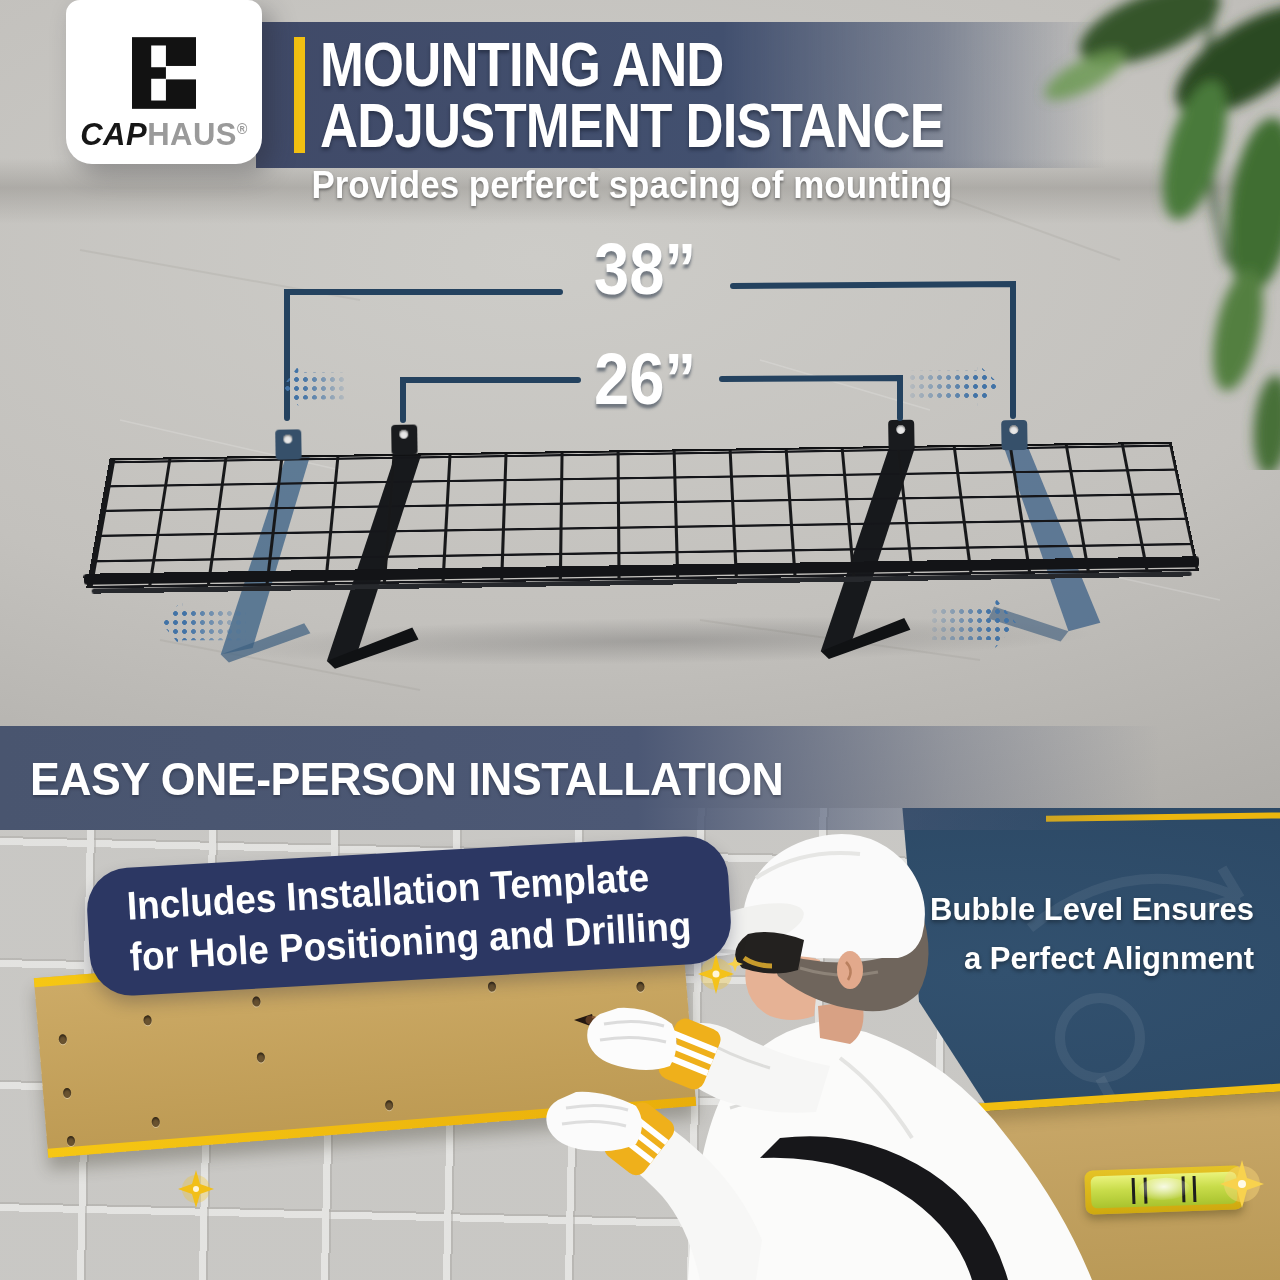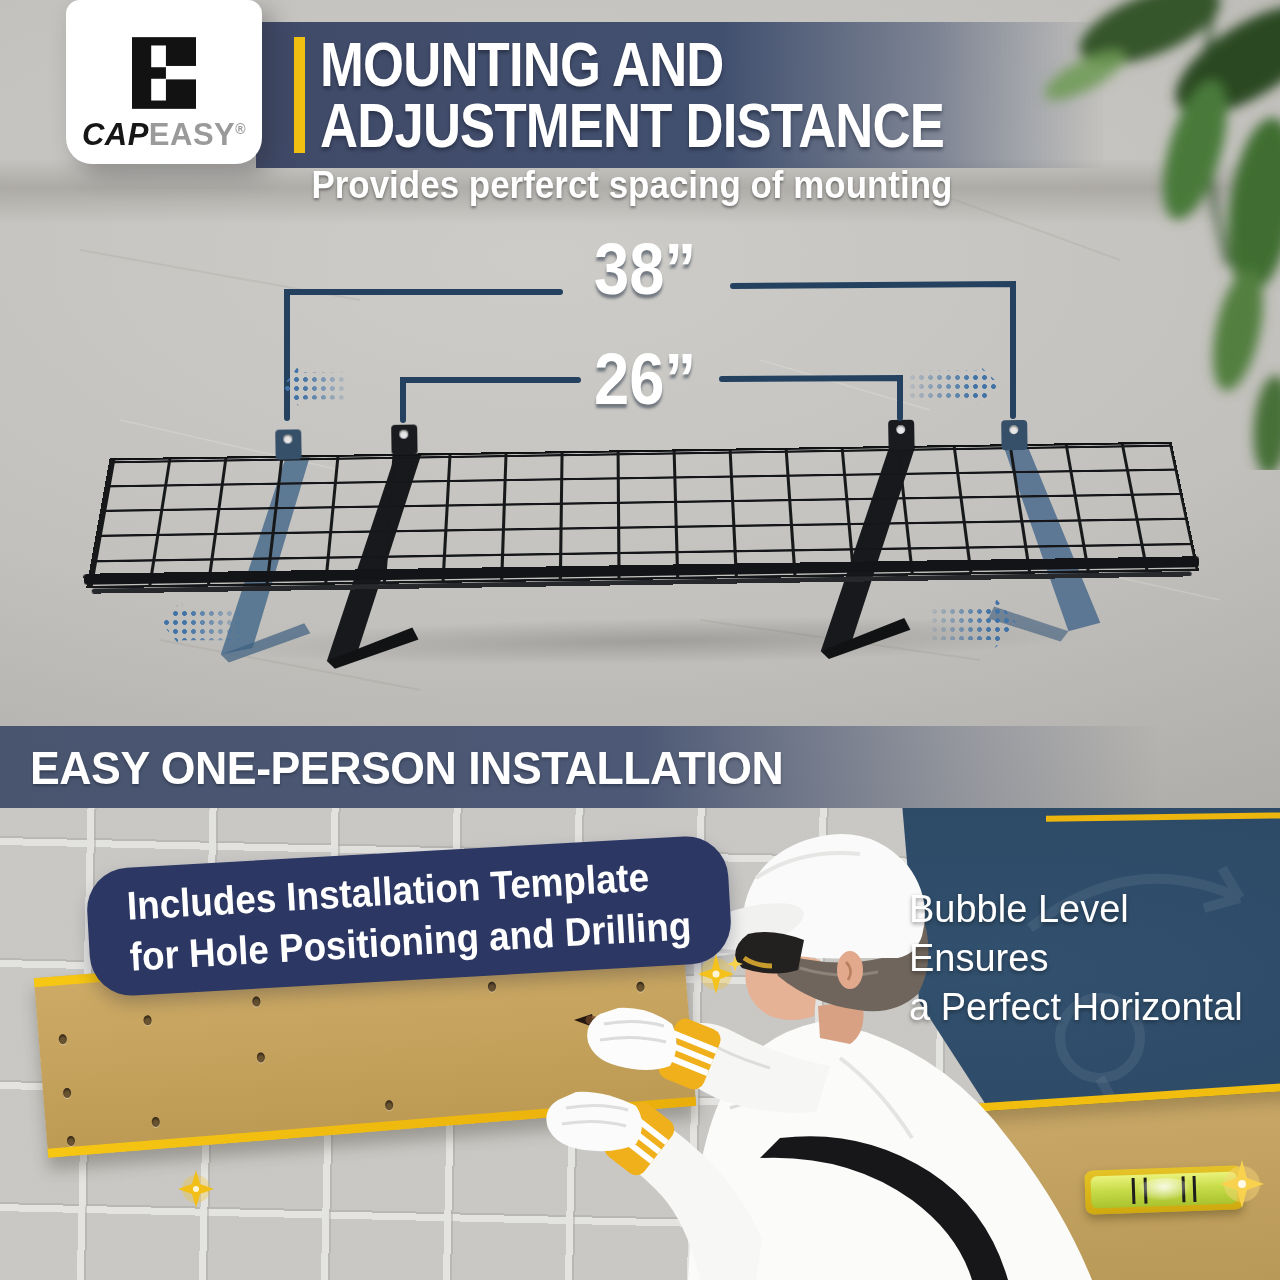--- a/index.html
+++ b/index.html
@@ -68,41 +68,41 @@
   .shelf-shadow{position:absolute;left:210px;top:618px;width:880px;height:46px;border-radius:50%;
     background:radial-gradient(closest-side,rgba(40,40,42,.22),rgba(40,40,42,0));}
   .plate{position:absolute;width:26px;height:30px;border-radius:4px;z-index:3;}
   .plate::after{content:"";position:absolute;left:8px;top:5px;width:9px;height:9px;border-radius:50%;
     background:#e8e8e8;box-shadow:inset 0 1px 2px #666;}
   .plate-black{background:#191b1e;}
   .plate-ghost{background:#36506a;}
   .brackets{position:absolute;left:0;top:0;}
 
   
-  .mid-band{position:absolute;left:0;top:726px;width:1160px;height:82px;z-index:4;
+  .mid-band{position:absolute;left:0;top:726px;width:1160px;height:104px;z-index:4;
     background:linear-gradient(90deg,#49556f 0%,#4c5875 55%,rgba(76,88,117,.35) 82%,rgba(76,88,117,0) 100%);
     display:flex;align-items:center;}
   .mid-band-title{color:#fff;font-weight:bold;font-size:47px;letter-spacing:-.5px;margin-left:30px;
     transform:scaleX(.95);transform-origin:left center;text-shadow:0 2px 3px rgba(20,25,40,.4);white-space:nowrap;}
 
   
   .photo{position:absolute;left:0;top:808px;width:1280px;height:472px;overflow:hidden;background:#d7d6d3;}
   .tiles{position:absolute;left:-40px;top:-40px;width:1400px;height:580px;transform:rotate(1.3deg);
     background-color:#d4d3d0;
     background-image:
       linear-gradient(180deg,rgba(150,148,144,.18),rgba(120,118,114,.12)),
       repeating-linear-gradient(90deg,#f3f3f1 0 7px,rgba(176,174,170,.5) 7px 9px,transparent 9px 122px),
       repeating-linear-gradient(0deg,#f3f3f1 0 7px,rgba(176,174,170,.5) 7px 9px,transparent 9px 122px);}
   .blue-wall{position:absolute;left:0;top:0;width:1280px;height:472px;z-index:1;
     clip-path:polygon(70.5% 0,100% 0,100% 63%,78.6% 69.5%,71.8% 41%);
     background:radial-gradient(90% 80% at 78% 35%, #32516f 0%, #2a4662 70%, #253e58 100%);}
   .yellow-line{position:absolute;left:1046px;top:6px;width:240px;height:6px;background:#ECB60E;
     transform:rotate(-.8deg);z-index:2;}
-  .note{position:absolute;right:26px;top:77px;width:345px;color:#fff;z-index:6;
-    font-weight:normal;font-size:38px;line-height:49px;text-shadow:0 2px 4px rgba(0,0,0,.4);}
+  .note{position:absolute;right:26px;top:77px;width:345px;text-align:right;color:#fff;z-index:6;
+    font-weight:bold;font-size:31px;line-height:49px;text-shadow:0 2px 4px rgba(0,0,0,.4);}
   .badge{position:absolute;left:88px;top:44px;width:642px;height:128px;background:#2C3763;border-radius:42px;
     transform:rotate(-3.2deg);z-index:6;display:flex;flex-direction:column;justify-content:center;
     padding-left:40px;box-shadow:0 8px 16px rgba(20,25,50,.25);}
   .badge div{color:#fff;font-weight:bold;font-size:40px;line-height:51px;transform:scaleX(.92);
     transform-origin:left center;white-space:nowrap;}
 
   .template-board{position:absolute;left:40px;top:144px;width:650px;height:180px;z-index:2;
     transform:rotate(-4.6deg);background:linear-gradient(180deg,#cdab67,#bd9a53);
     box-shadow:0 12px 16px rgba(50,45,30,.3);}
   .board-edge{position:absolute;left:0;width:100%;height:9px;background:linear-gradient(90deg,#f6c713,#e9ae0a);}
@@ -162,21 +162,21 @@
   <div class="subtitle">Provides perferct spacing of mounting</div>
 
   <div class="logo-card">
     <svg class="monogram" viewBox="0 0 100 112" width="64" height="72">
       <rect width="100" height="112" fill="#121212"></rect>
       <rect x="30" y="13" width="23" height="34" fill="#ffffff"></rect>
       <rect x="30" y="65" width="23" height="34" fill="#ffffff"></rect>
       <rect x="53" y="45" width="47" height="21" fill="#ffffff"></rect>
     </svg>
     <div class="wordmark">
-      <span class="cap">CAP</span><span class="haus">EASY</span><span class="reg">®</span>
+      <span class="cap">CAP</span><span class="haus">HAUS</span><span class="reg">®</span>
     </div>
   </div>
 
   <svg class="dim-svg" width="1280" height="700">
     <g stroke="#24425F" stroke-width="6" fill="none" stroke-linecap="round">
       <path d="M560,292 L287,292 L287,418"></path>
       <path d="M733,286 L1013,284 L1013,416"></path>
       <path d="M578,380 L403,380 L403,420"></path>
       <path d="M722,379 L900,378 L900,418"></path>
     </g>
@@ -350,21 +350,21 @@
       <ellipse cx="850" cy="162" rx="13" ry="19" fill="#e2a98c"></ellipse>
       <path d="M846,154 Q854,162 848,172" stroke="#b9805f" stroke-width="2.5" fill="none"></path>
     </svg>
 
     <div class="badge">
       <div>Includes Installation Template</div>
       <div>for Hole Positioning and Drilling</div>
     </div>
     <div class="note">
       <div>Bubble Level Ensures</div>
-      <div>a Perfect Horizontal</div>
+      <div>a Perfect Alignment</div>
     </div>
 
     <svg class="sparkle" style="left:688px;top:140px;" width="60" height="50">
       <circle cx="28" cy="26" r="16" fill="rgba(244,194,26,.3)"></circle>
       <path d="M28 6 L32 21 L46 26 L32 31 L28 46 L24 31 L10 26 L24 21 Z" fill="#f4c21a"></path>
       <circle cx="28" cy="26" r="3.5" fill="#fff6d8"></circle>
       <path d="M47 8 L49 14 L55 16 L49 18 L47 24 L45 18 L39 16 L45 14 Z" fill="#f7d14a"></path>
     </svg>
     <svg class="sparkle" style="left:172px;top:358px;" width="52" height="46">
       <circle cx="24" cy="23" r="14" fill="rgba(244,194,26,.3)"></circle>

